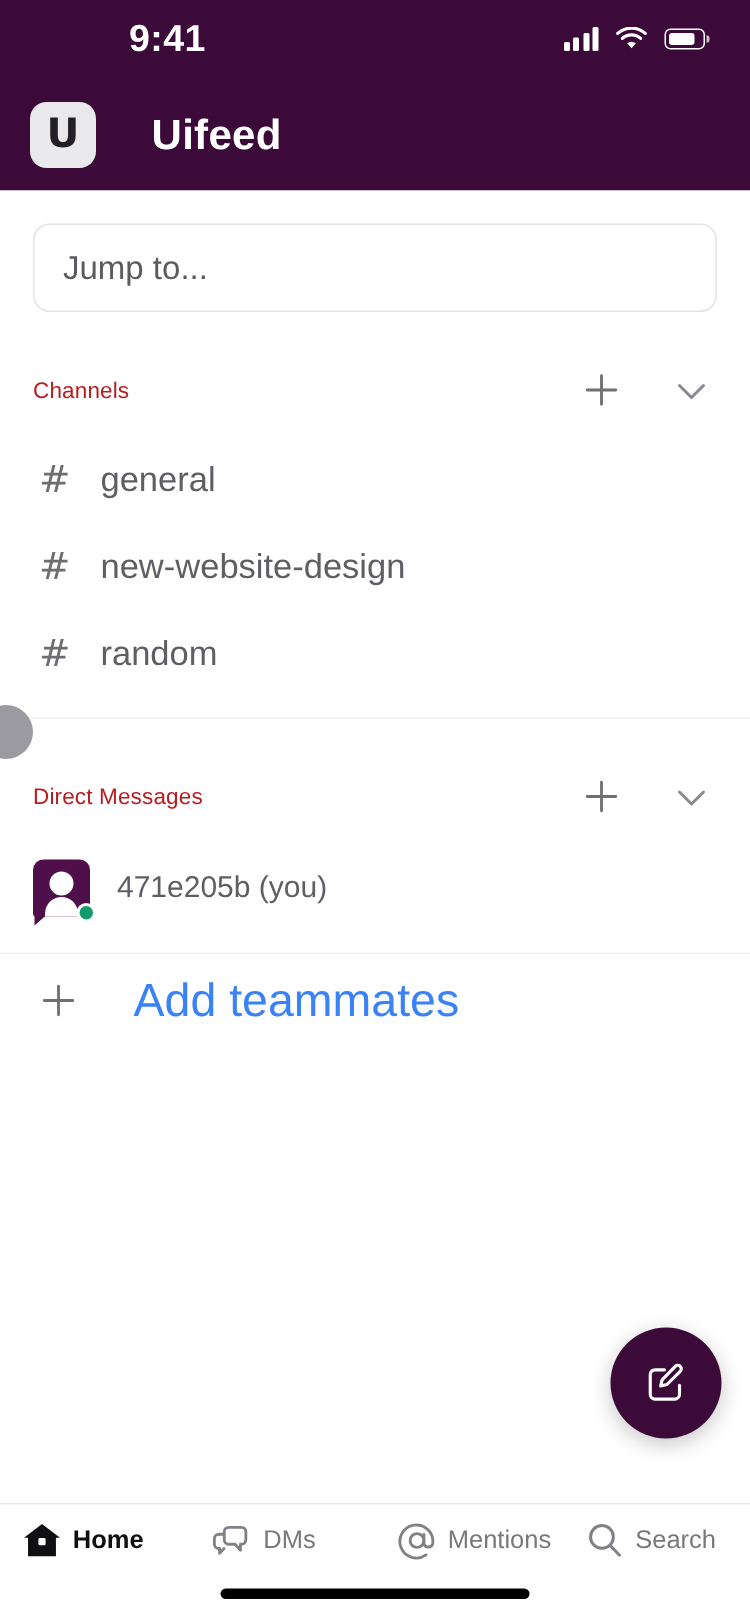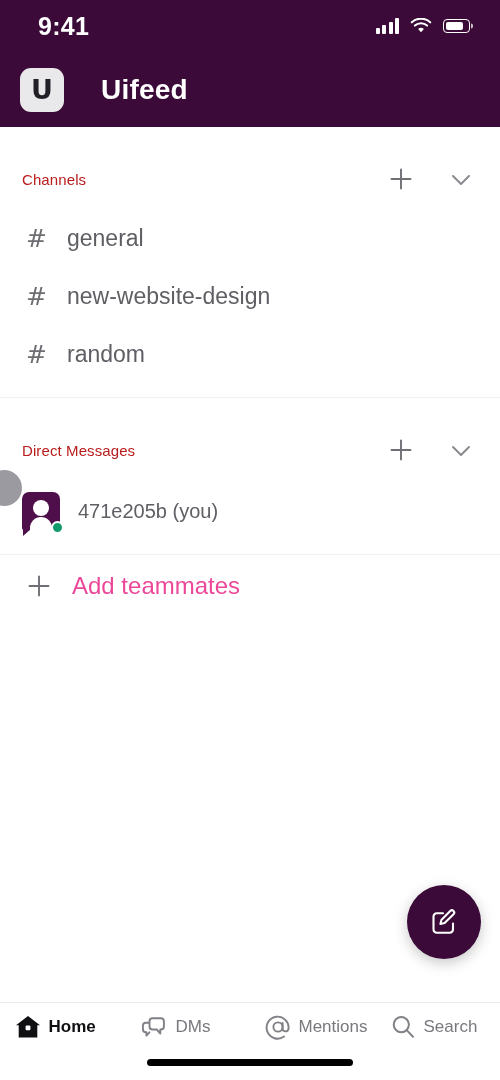--- a/index.html
+++ b/index.html
@@ -17,20 +17,21 @@
   .topbar {
     background:#3b0a38;
     height:127px;
     flex:0 0 127px;
     position:relative;
   }
   .statusbar {
     height:52px;
     display:flex; align-items:center; justify-content:space-between;
     padding:0 30px 0 38px;
+    margin-left:48px;
   }
   .status-time {
     color:#ffffff; font-size:25px; font-weight:600; letter-spacing:.3px;
     line-height:1;
   }
   .status-right { display:flex; align-items:center; gap:11px; }
   .signal { display:flex; align-items:flex-end; gap:2.5px; height:16px; }
   .signal i { display:block; width:4px; background:#ffffff; border-radius:1px; }
   .signal i:nth-child(1){ height:6px; }
   .signal i:nth-child(2){ height:9px; }
@@ -124,21 +125,21 @@
     width:22px; height:13px; border-radius:11px 11px 0 0; background:#ffffff;
   }
   .avatar .presence {
     position:absolute; right:-4px; bottom:-4px;
     width:13px; height:13px; border-radius:50%;
     background:#119a6b; border:2px solid #ffffff;
   }
   .dm-label { font-size:20px; color:#5e5e64; margin-left:18px; }
 
   .add-row { display:flex; align-items:center; height:62px; padding:0 22px 0 26px; }
-  .add-label { font-size:24px; color:#ec4899; margin-left:18px; }
+  .add-label { font-size:31px; color:#3b82f6; margin-left:35px; }
 
   .drag-blob {
     position:absolute; left:-14px; top:343px;
     width:36px; height:36px; border-radius:50%;
     background:#9a9aa0;
   }
 
   
   .fab {
     position:absolute; right:19px; bottom:43px;
@@ -196,20 +197,23 @@
     </div>
 
     <div class="workspace">
       <div class="ws-logo">U</div>
       <div class="ws-name">Uifeed</div>
     </div>
   </div>
 
   <div class="body">
 
+    <div class="jump-wrap">
+      <input class="jump" type="text" placeholder="Jump to..." style="">
+    </div>
 
     <div class="section-head">
       <div class="section-title">Channels</div>
       <div class="section-actions">
         <div class="ico-btn">
           <svg width="28" height="28" viewBox="0 0 28 28">
             <path d="M14 4.5 V23.5 M4.5 14 H23.5" stroke="#6f6f75" stroke-width="1.9" stroke-linecap="round"></path>
           </svg>
         </div>
         <div class="ico-btn">

